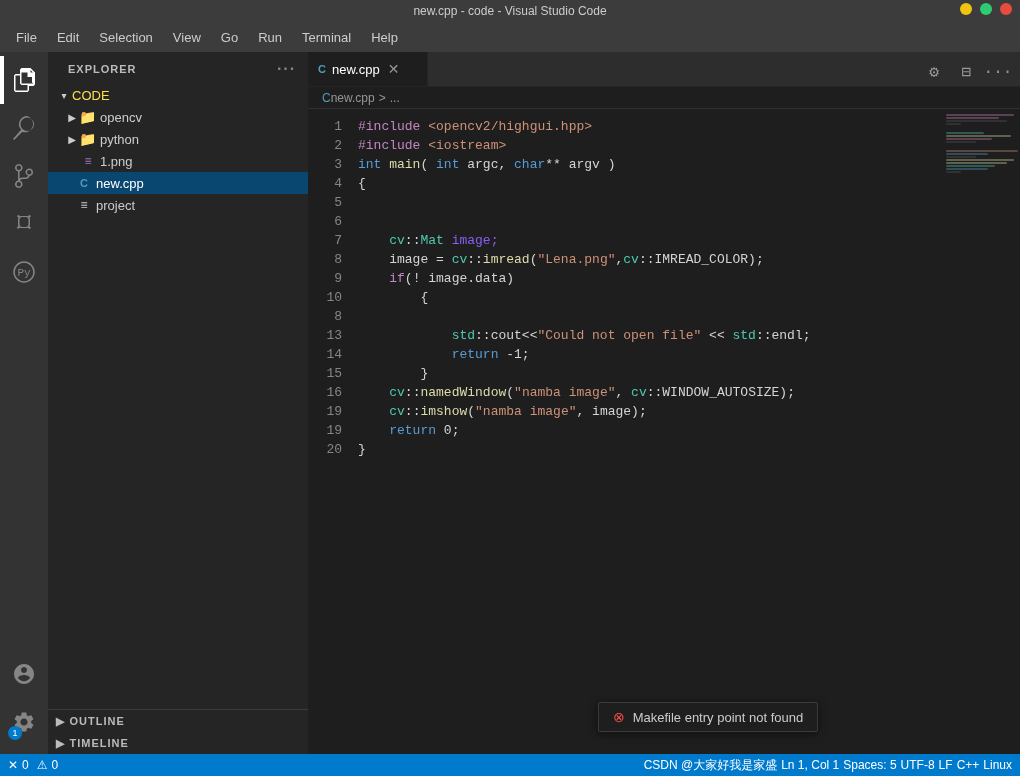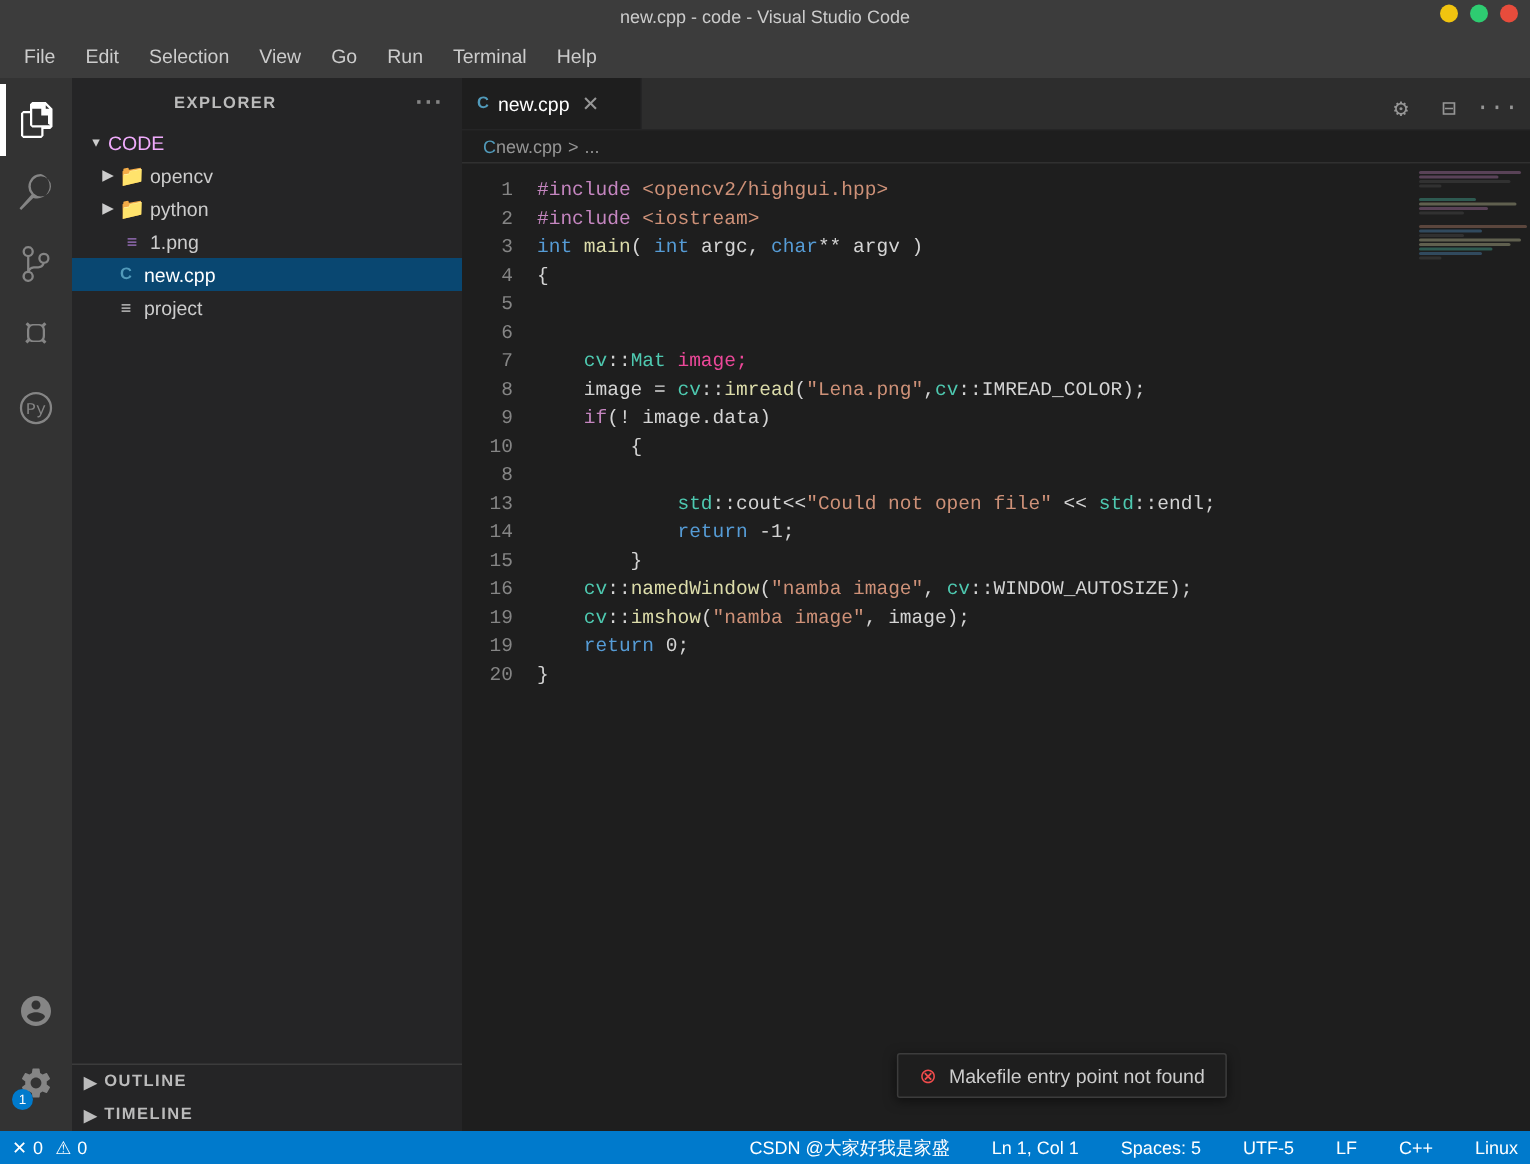--- a/index.html
+++ b/index.html
@@ -120,21 +120,20 @@
     #sidebar-header {
       padding: 8px 12px 4px 20px;
       font-size: 11px;
       font-weight: 700;
       letter-spacing: 1px;
       color: #bbbbbb;
       display: flex;
       align-items: center;
       justify-content: space-between;
       font-family: -apple-system, BlinkMacSystemFont, 'Segoe UI', sans-serif;
-      margin-left: 48px;
     }
     #sidebar-content {
       flex: 1;
       overflow-y: auto;
       font-family: -apple-system, BlinkMacSystemFont, 'Segoe UI', sans-serif;
       font-size: 13px;
     }
     .tree-section {
       padding: 2px 0;
     }
@@ -162,21 +161,21 @@
       margin-right: 4px;
       display: flex;
       align-items: center;
       justify-content: center;
       flex-shrink: 0;
       font-size: 14px;
     }
     .tree-label { flex: 1; }
     .folder-color { color: #e8ab53; }
     .file-cpp { color: #519aba; }
-    .code-section { color: #f0abfc; }
+    .code-section { color: #fde047; }
 
     #sidebar-bottom {
       border-top: 1px solid #3c3c3c;
     }
     .sidebar-section-header {
       display: flex;
       align-items: center;
       padding: 4px 8px;
       cursor: pointer;
       font-size: 11px;
@@ -317,21 +316,21 @@
       background: #007acc;
       display: flex;
       align-items: center;
       padding: 0 8px;
       font-size: 12px;
       font-family: -apple-system, BlinkMacSystemFont, 'Segoe UI', sans-serif;
       color: #ffffff;
       flex-shrink: 0;
     }
     .statusbar-left { display: flex; align-items: center; gap: 8px; }
-    .statusbar-right { margin-left: auto; display: flex; align-items: center; gap: 28px; }
+    .statusbar-right { margin-left: auto; display: flex; align-items: center; gap: 4px; }
     .statusbar-item { display: flex; align-items: center; gap: 4px; cursor: pointer; }
     .status-error-bg {
       position: absolute;
       bottom: 22px;
       left: 50%;
       transform: translateX(-30%);
       background: #1e1e1e;
       border: 1px solid #3c3c3c;
       padding: 6px 14px;
       display: flex;
@@ -532,21 +531,21 @@
           <div class="code-line">
             <span class="line-number">5</span>
             <span class="line-content"></span>
           </div>
           <div class="code-line">
             <span class="line-number">6</span>
             <span class="line-content"></span>
           </div>
           <div class="code-line">
             <span class="line-number">7</span>
-            <span class="line-content"><span style="color: rgb(212, 212, 212);">    </span><span style="color: rgb(78, 201, 176);">cv</span><span style="color: rgb(212, 212, 212);">::</span><span style="color: rgb(78, 201, 176);">Mat</span><span style="color: #ec4899;"> image;</span></span>
+            <span class="line-content"><span style="color: rgb(212, 212, 212);">    </span><span style="color: rgb(78, 201, 176);">cv</span><span style="color: rgb(212, 212, 212);">::</span><span style="color: rgb(78, 201, 176);">Mat</span><span style="color: #8b5cf6;"> image;</span></span>
           </div>
           <div class="code-line">
             <span class="line-number">8</span>
             <span class="line-content"><span style="color: rgb(212, 212, 212);">    image = </span><span style="color: rgb(78, 201, 176);">cv</span><span style="color: rgb(212, 212, 212);">::</span><span style="color: rgb(220, 220, 170);">imread</span><span style="color: rgb(212, 212, 212);">(</span><span style="color: rgb(206, 145, 120);">"Lena.png"</span><span style="color: rgb(212, 212, 212);">,</span><span style="color: rgb(78, 201, 176);">cv</span><span style="color: rgb(212, 212, 212);">::IMREAD_COLOR);</span></span>
           </div>
           <div class="code-line">
             <span class="line-number">9</span>
             <span class="line-content"><span style="color: rgb(212, 212, 212);">    </span><span style="color: rgb(197, 134, 192);">if</span><span style="color: rgb(212, 212, 212);">(! image.data)</span></span>
           </div>
           <div class="code-line">
@@ -633,21 +632,21 @@
     <div class="statusbar-item">
       <span>CSDN @大家好我是家盛</span>
     </div>
     <div class="statusbar-item">
       <span>Ln 1, Col 1</span>
     </div>
     <div class="statusbar-item">
       <span>Spaces: 5</span>
     </div>
     <div class="statusbar-item">
-      <span>UTF-5</span>
+      <span>UTF-8</span>
     </div>
     <div class="statusbar-item">
       <span>LF</span>
     </div>
     <div class="statusbar-item">
       <span>C++</span>
     </div>
     <div class="statusbar-item">
       <span>Linux</span>
     </div>

